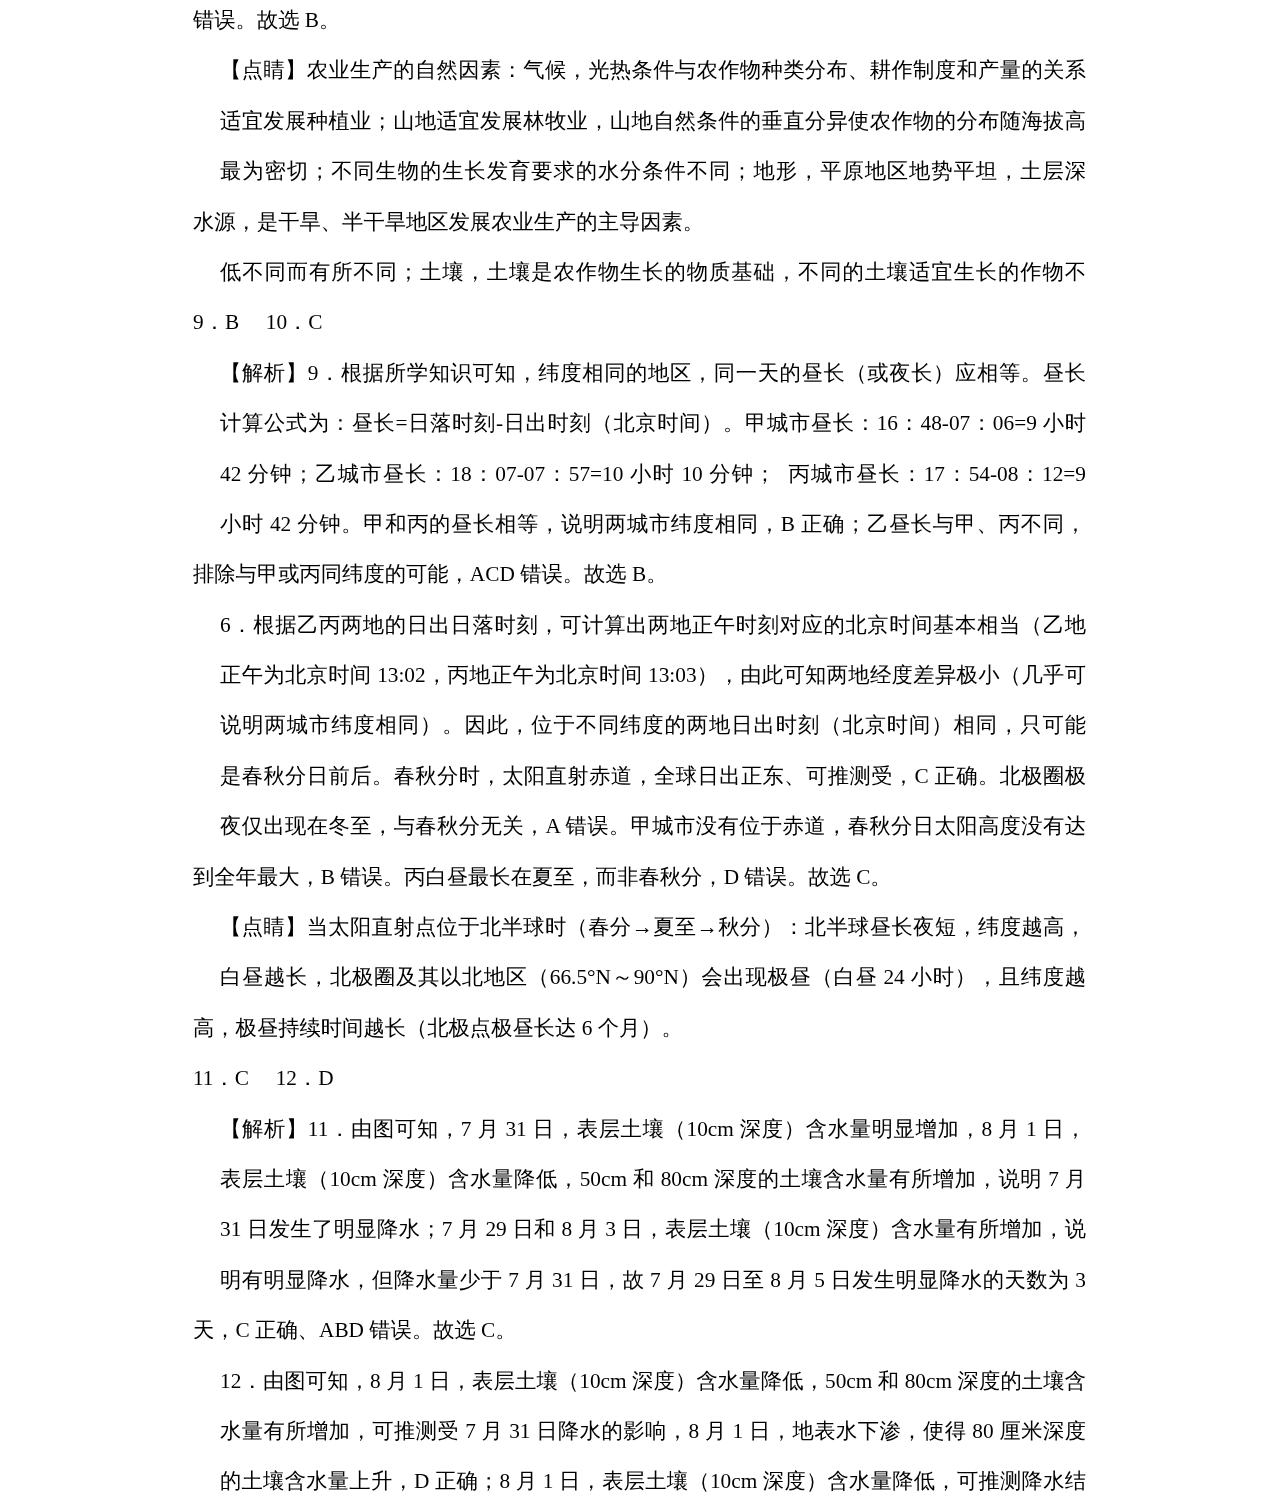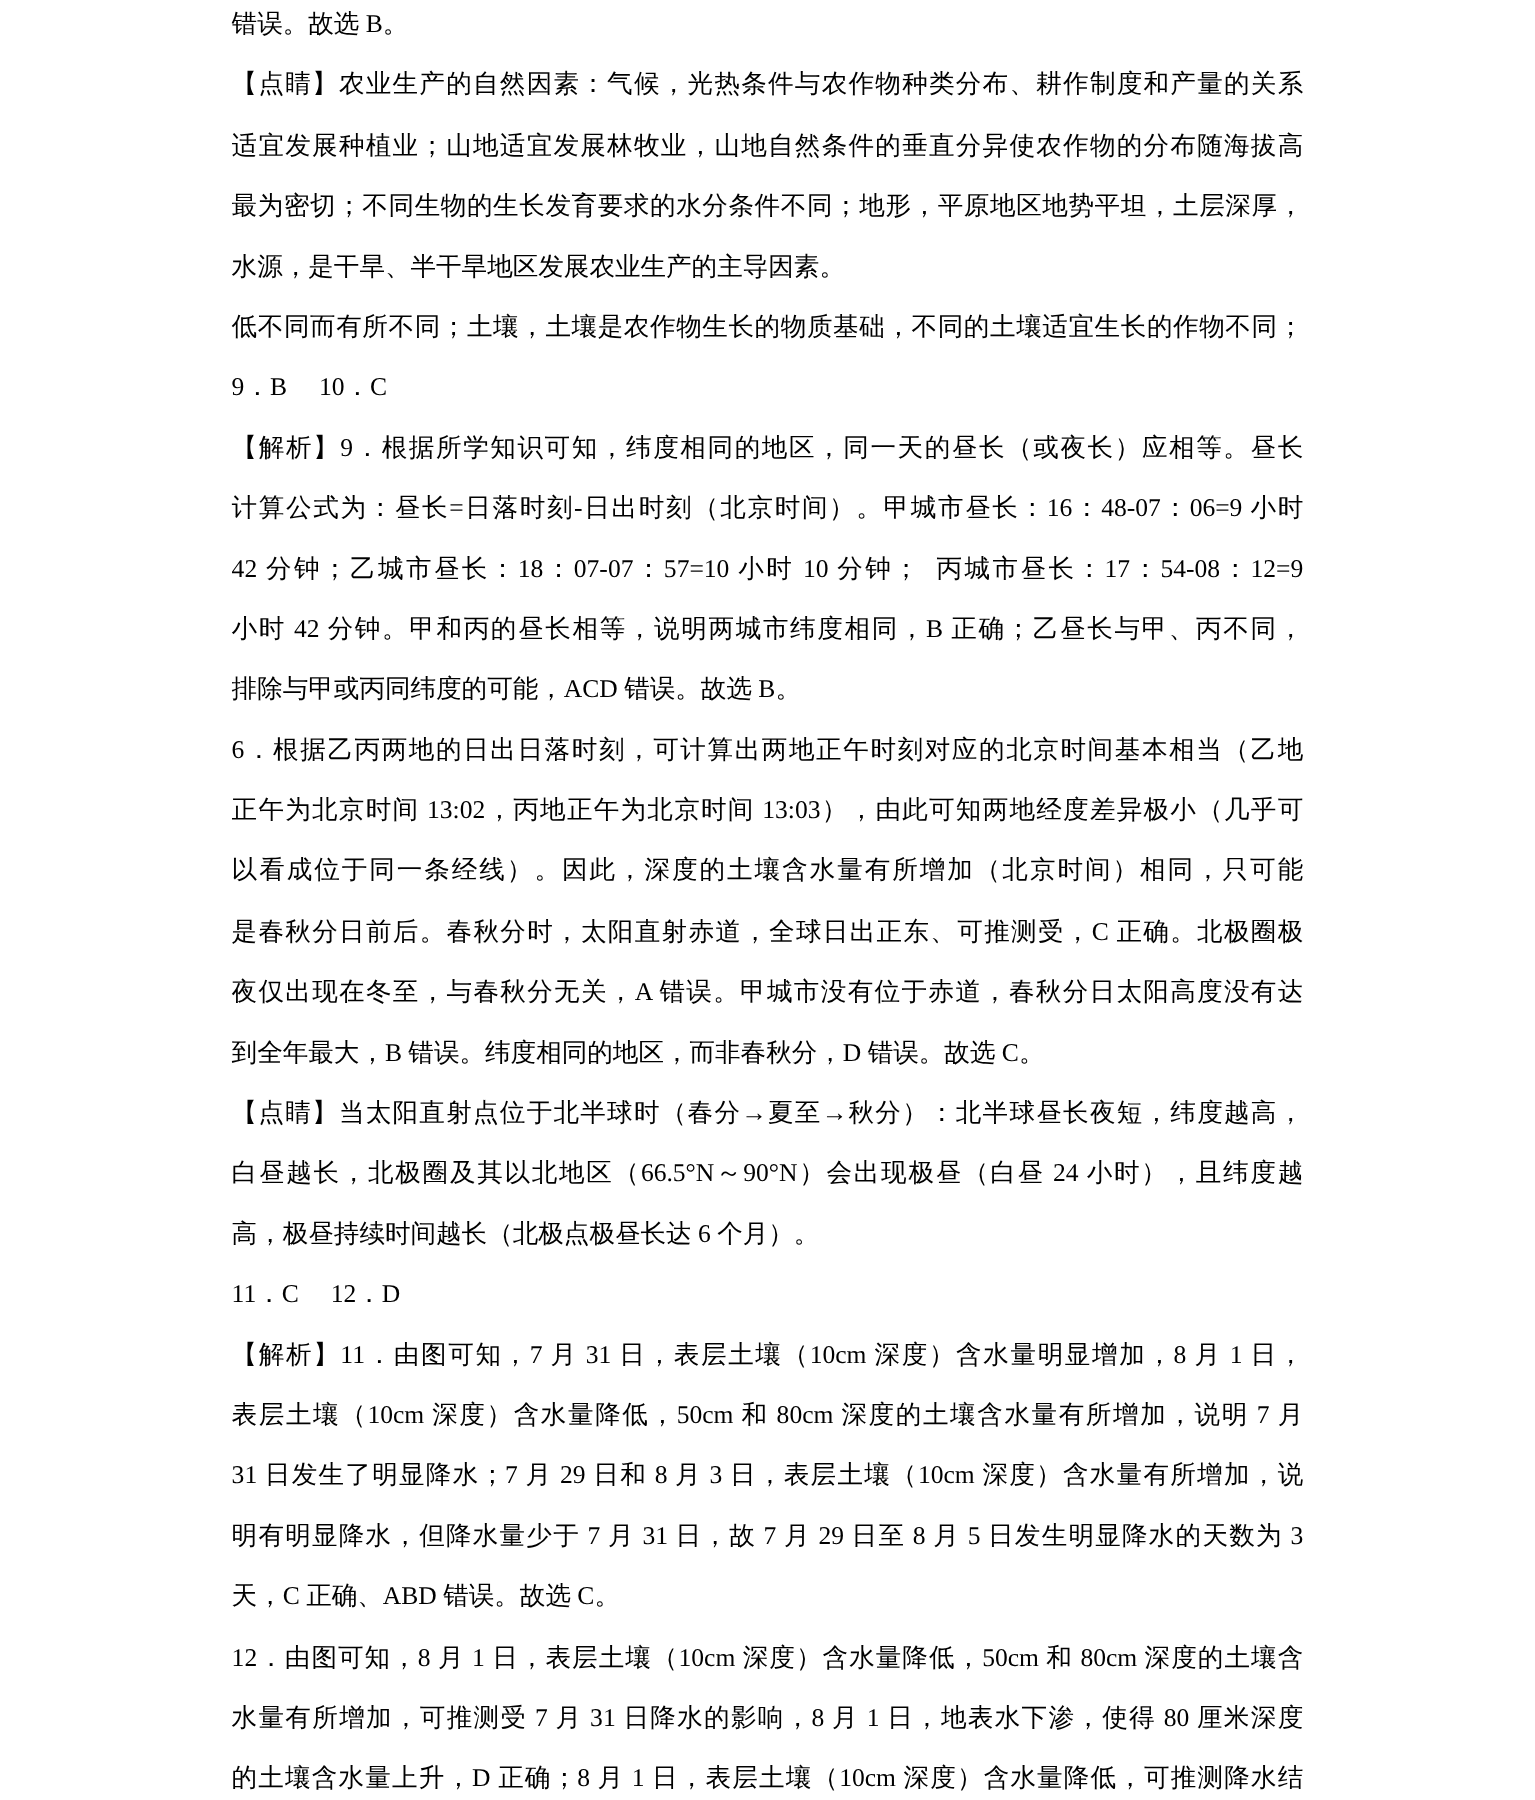--- a/index.html
+++ b/index.html
@@ -38,20 +38,21 @@
   .line {
     height: 50.4px;
     white-space: pre-wrap;
     overflow: hidden;
     text-align: left;
   }
   .line.j {
     text-align: justify;
     text-align-last: justify;
     text-justify: inter-character;
+    margin-left: 27px;
   }
 </style>
 </head>
 <body>
 
 <div class="page">
   <div class="content" id="content" style="color: rgb(0, 0, 0);">
       <div class="para">
         <div class="line">错误。故选 B。</div>
       </div>
@@ -68,24 +69,24 @@
       <div class="para">
         <div class="line j">【解析】9．根据所学知识可知，纬度相同的地区，同一天的昼长（或夜长）应相等。昼长</div>
         <div class="line j">计算公式为：昼长=日落时刻-日出时刻（北京时间）。甲城市昼长：16：48-07：06=9 小时</div>
         <div class="line j">42 分钟；乙城市昼长：18：07-07：57=10 小时 10 分钟；  丙城市昼长：17：54-08：12=9</div>
         <div class="line j">小时 42 分钟。甲和丙的昼长相等，说明两城市纬度相同，B 正确；乙昼长与甲、丙不同，</div>
         <div class="line">排除与甲或丙同纬度的可能，ACD 错误。故选 B。</div>
       </div>
       <div class="para">
         <div class="line j">6．根据乙丙两地的日出日落时刻，可计算出两地正午时刻对应的北京时间基本相当（乙地</div>
         <div class="line j">正午为北京时间 13:02，丙地正午为北京时间 13:03），由此可知两地经度差异极小（几乎可</div>
-        <div class="line j">以看成位于同一条经线）。因此，深度的土壤含水量有所增加（北京时间）相同，只可能</div>
+        <div class="line j">说明两城市纬度相同）。因此，位于不同纬度的两地日出时刻（北京时间）相同，只可能</div>
         <div class="line j">是春秋分日前后。春秋分时，太阳直射赤道，全球日出正东、可推测受，C 正确。北极圈极</div>
         <div class="line j">夜仅出现在冬至，与春秋分无关，A 错误。甲城市没有位于赤道，春秋分日太阳高度没有达</div>
-        <div class="line">到全年最大，B 错误。纬度相同的地区，而非春秋分，D 错误。故选 C。</div>
+        <div class="line">到全年最大，B 错误。丙白昼最长在夏至，而非春秋分，D 错误。故选 C。</div>
       </div>
       <div class="para">
         <div class="line j">【点睛】当太阳直射点位于北半球时（春分→夏至→秋分）：北半球昼长夜短，纬度越高，</div>
         <div class="line j">白昼越长，北极圈及其以北地区（66.5°N～90°N）会出现极昼（白昼 24 小时），且纬度越</div>
         <div class="line">高，极昼持续时间越长（北极点极昼长达 6 个月）。</div>
       </div>
       <div class="para">
         <div class="line">11．C　 12．D</div>
       </div>
       <div class="para">

